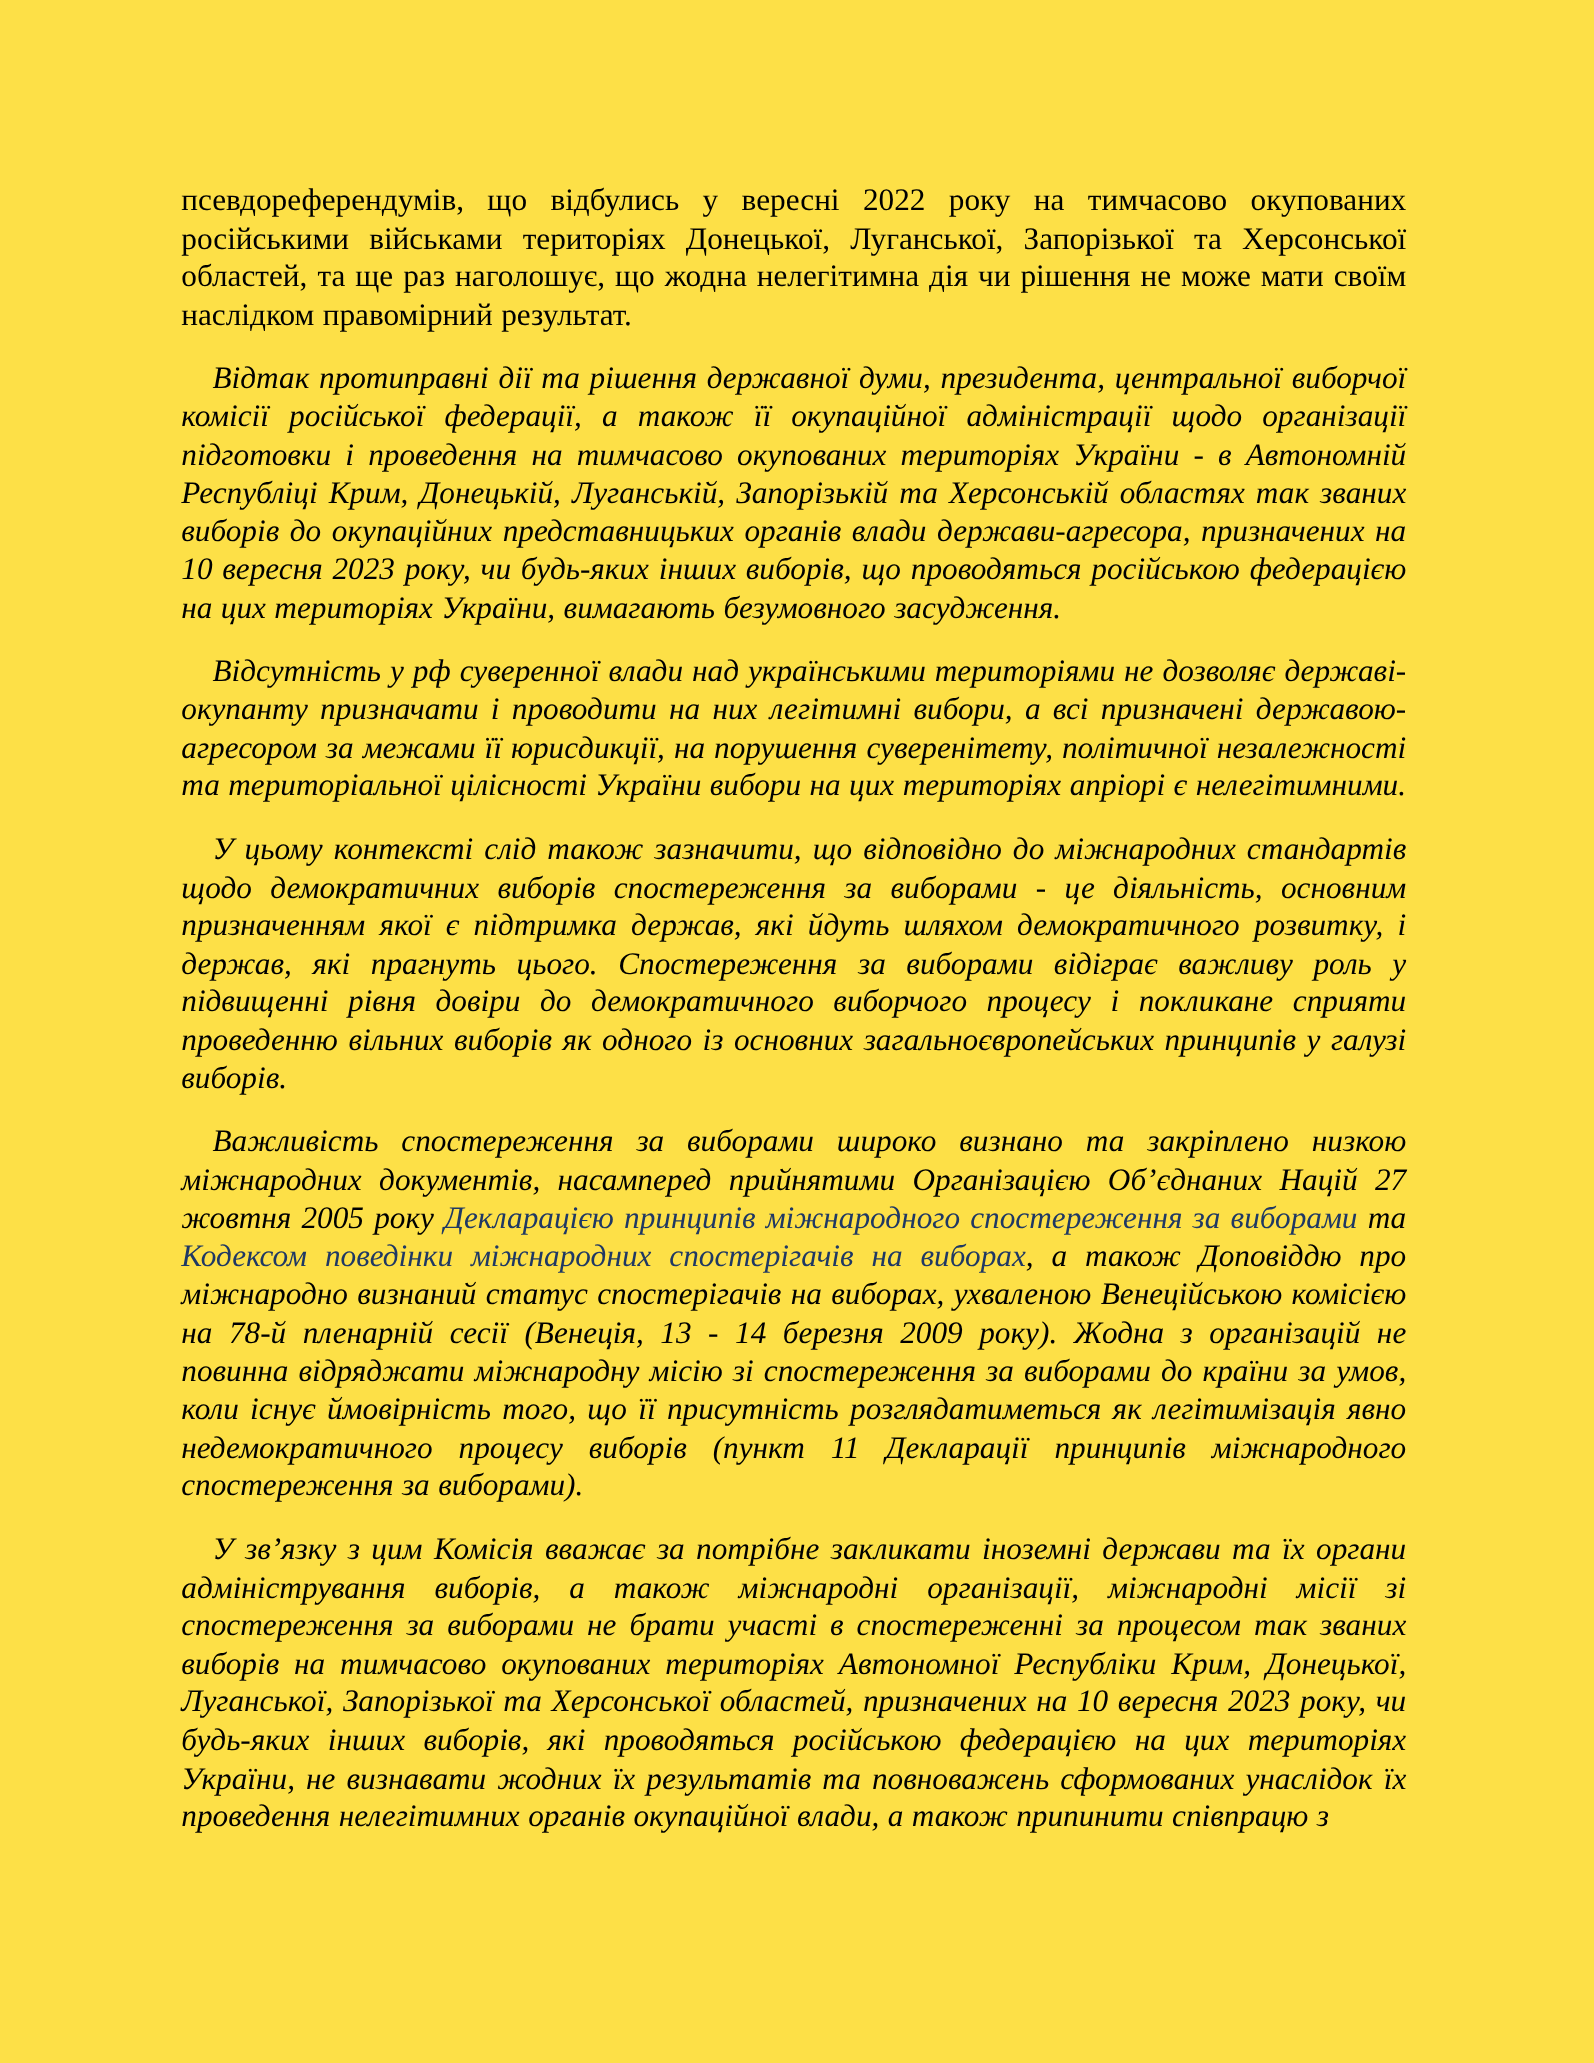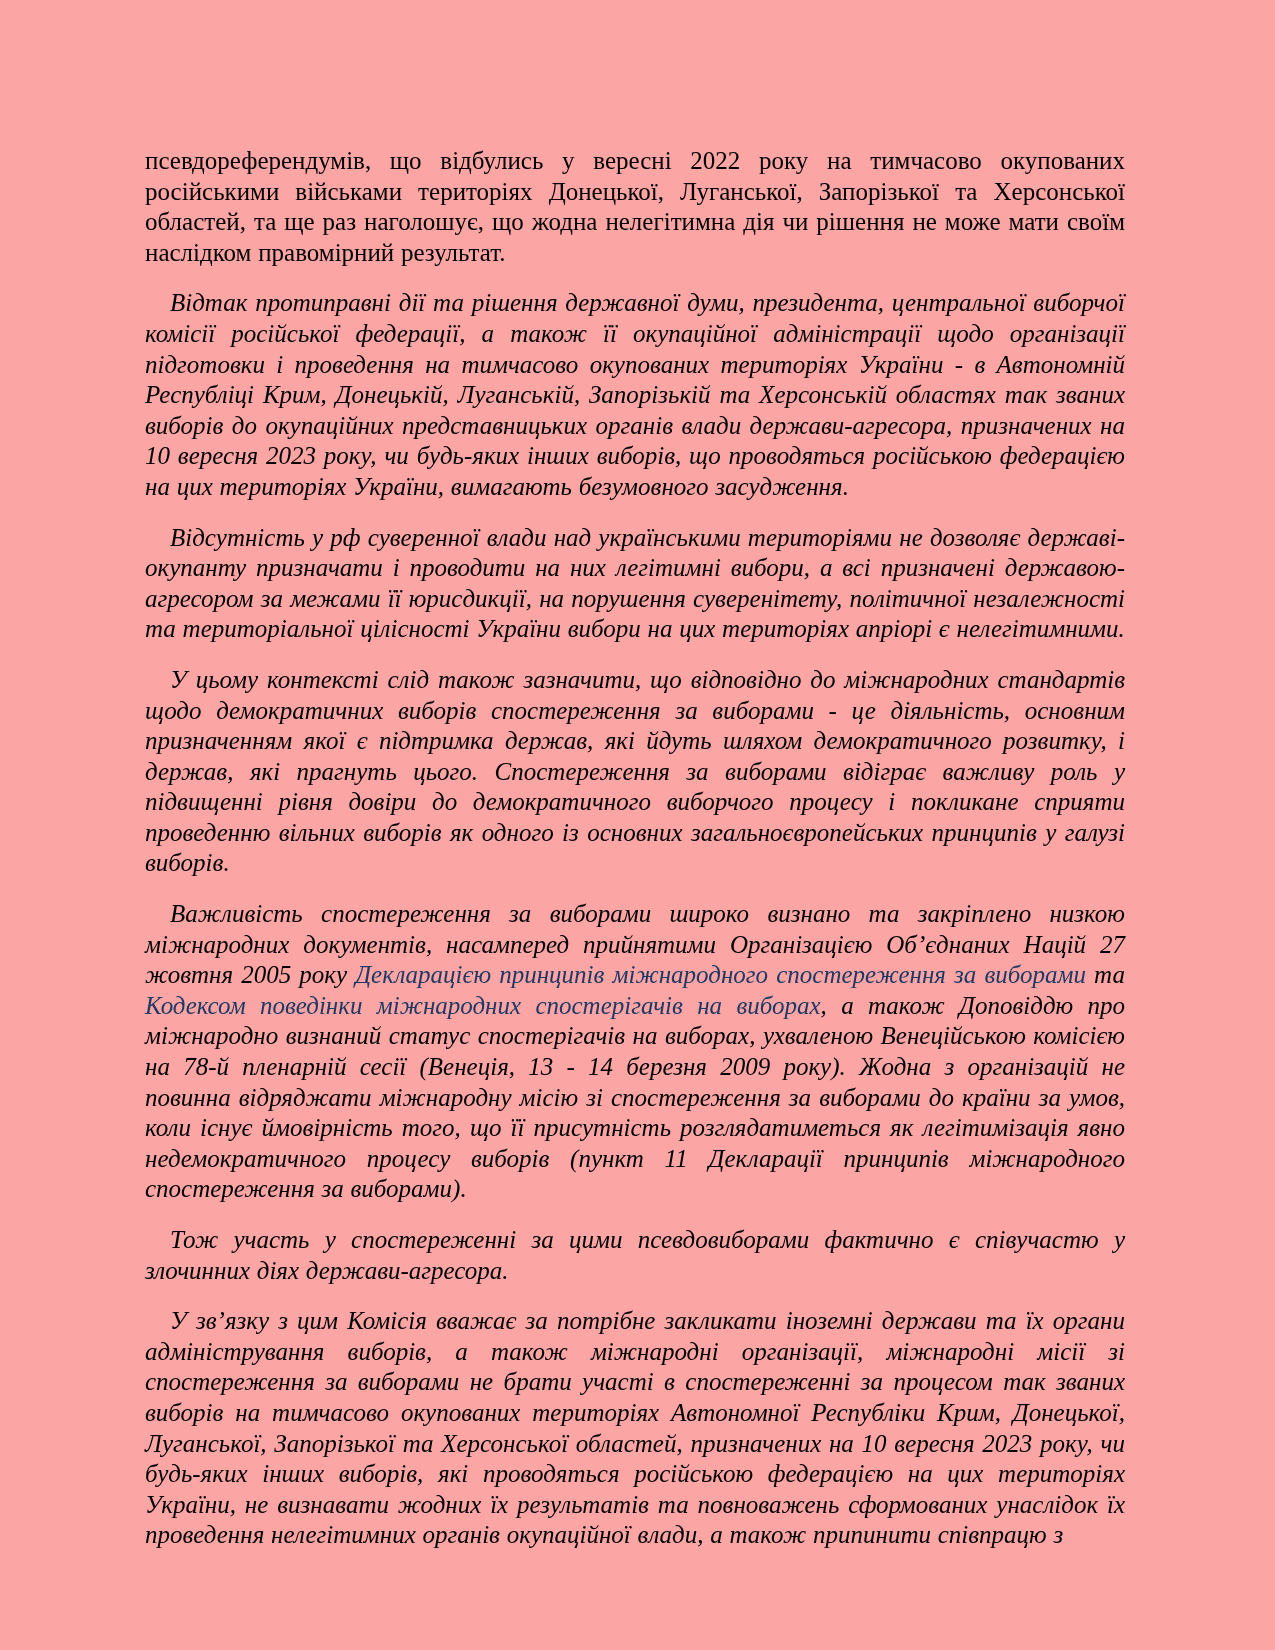--- a/index.html
+++ b/index.html
@@ -4,21 +4,21 @@
 <style>
   html, body {
     margin: 0;
     padding: 0;
     background: #ffffff;
   }
   .page {
     position: relative;
     width: 1275px;
     height: 1650px;
-    background: #fca5a5;
+    background: #fde047;
     box-sizing: border-box;
     padding: 146px 150px 0 145px;
     overflow: hidden;
   }
   .doc-body {
     width: 100%;
   }
   .para {
     font-family: "Liberation Serif", "DejaVu Serif", serif;
     font-size: 25px;
@@ -47,18 +47,17 @@
     <p class="para">псевдореферендумів, що відбулись у вересні 2022 року на тимчасово окупованих російськими військами територіях Донецької, Луганської, Запорізької та Херсонської областей, та ще раз наголошує, що жодна нелегітимна дія чи рішення не може мати своїм наслідком правомірний результат.</p>
 
     <p class="para indent">Відтак протиправні дії та рішення державної думи, президента, центральної виборчої комісії російської федерації, а також її окупаційної адміністрації щодо організації підготовки і проведення на тимчасово окупованих територіях України - в Автономній Республіці Крим, Донецькій, Луганській, Запорізькій та Херсонській областях так званих виборів до окупаційних представницьких органів влади держави-агресора, призначених на 10 вересня 2023 року, чи будь-яких інших виборів, що проводяться російською федерацією на цих територіях України, вимагають безумовного засудження.</p>
 
     <p class="para indent">Відсутність у рф суверенної влади над українськими територіями не дозволяє державі-окупанту призначати і проводити на них легітимні вибори, а всі призначені державою-агресором за межами її юрисдикції, на порушення суверенітету, політичної незалежності та територіальної цілісності України вибори на цих територіях апріорі є нелегітимними.</p>
 
     <p class="para indent">У цьому контексті слід також зазначити, що відповідно до міжнародних стандартів щодо демократичних виборів спостереження за виборами - це діяльність, основним призначенням якої є підтримка держав, які йдуть шляхом демократичного розвитку, і держав, які прагнуть цього. Спостереження за виборами відіграє важливу роль у підвищенні рівня довіри до демократичного виборчого процесу і покликане сприяти проведенню вільних виборів як одного із основних загальноєвропейських принципів у галузі виборів.</p>
 
     <p class="para indent"><span>Важливість спостереження за виборами широко визнано та закріплено низкою міжнародних документів, насамперед прийнятими Організацією Об’єднаних Націй 27 жовтня 2005 року </span><a class="doc-link">Декларацією принципів міжнародного спостереження за виборами</a><span> та </span><a class="doc-link">Кодексом поведінки міжнародних спостерігачів на виборах</a><span>, а також Доповіддю про міжнародно визнаний статус спостерігачів на виборах, ухваленою Венеційською комісією на 78-й пленарній сесії (Венеція, 13 - 14 березня 2009 року). Жодна з організацій не повинна відряджати міжнародну місію зі спостереження за виборами до країни за умов, коли існує ймовірність того, що її присутність розглядатиметься як легітимізація явно недемократичного процесу виборів (пункт 11 Декларації принципів міжнародного спостереження за виборами).</span></p>
 
-    <p class="para indent">Тож участь у спостереженні за цими псевдовиборами фактично є співучастю у злочинних діях держави-агресора.</p>
 
     <p class="para indent">У зв’язку з цим Комісія вважає за потрібне закликати іноземні держави та їх органи адміністрування виборів, а також міжнародні організації, міжнародні місії зі спостереження за виборами не брати участі в спостереженні за процесом так званих виборів на тимчасово окупованих територіях Автономної Республіки Крим, Донецької, Луганської, Запорізької та Херсонської областей, призначених на 10 вересня 2023 року, чи будь-яких інших виборів, які проводяться російською федерацією на цих територіях України, не визнавати жодних їх результатів та повноважень сформованих унаслідок їх проведення нелегітимних органів окупаційної влади, а також припинити співпрацю з</p>
 
   </div>
 </div>
 
 </body></html>

